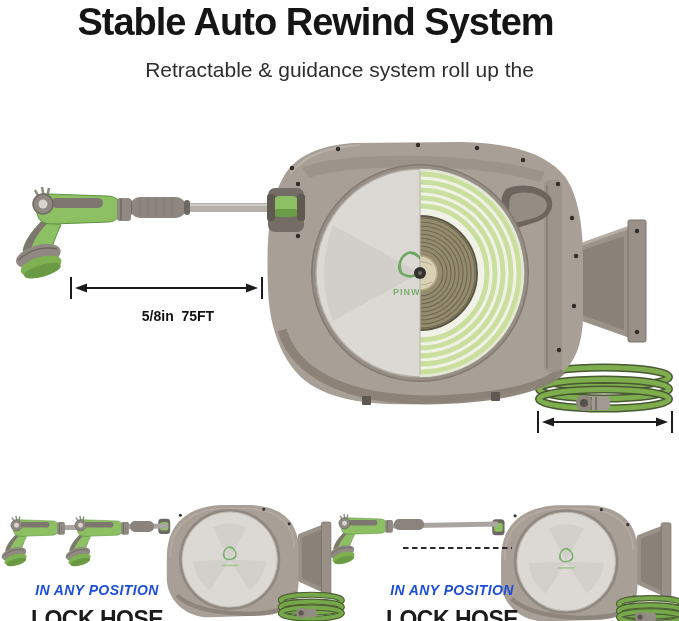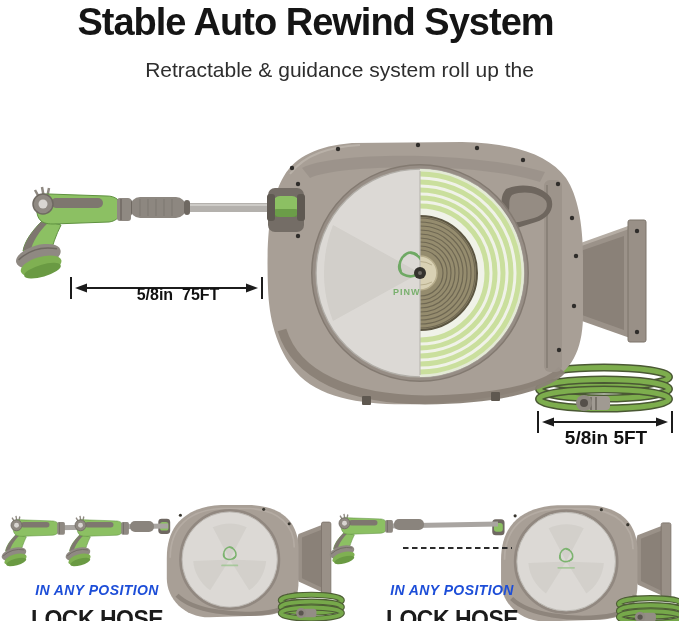--- a/index.html
+++ b/index.html
@@ -14,21 +14,21 @@
     font-family:"Liberation Sans",sans-serif;
   }
   .hdr-sub{
     position:absolute;top:56px;left:0;width:679px;text-align:center;
     font-size:21px;line-height:27px;font-weight:400;color:#2e2e2e;
   }
   .dim-label{
     position:absolute;text-align:center;font-weight:700;color:#111;
     white-space:pre;
   }
-  .dim-75{left:70px;top:286px;width:216px;font-size:16px;}
+  .dim-75{left:70px;top:308px;width:216px;font-size:14px;}
   .dim-5{left:538px;top:427px;width:136px;font-size:19px;}
   .feat-title{
     position:absolute;text-align:center;font-weight:700;color:#1b1b1b;
     font-size:23px;letter-spacing:-0.5px;margin-top:48px;
   }
   .feat-sub{
     position:absolute;text-align:center;font-weight:700;color:#1d4ed8;
     font-size:14px;letter-spacing:0.4px;font-style:italic;
   }
   .f1t{left:29px;top:558px;width:136px;}
@@ -275,20 +275,19 @@
       <line x1="403" y1="548" x2="512" y2="548" stroke="#2b2b2b" stroke-width="2" stroke-dasharray="5.5 3.5"></line>
     </g>
   </svg>
 
   <div class="hdr-title">Stable Auto Rewind System</div>
   <div class="hdr-sub">
     <div>Retractable &amp; guidance system roll up the</div>
   </div>
 
   <div class="dim-label dim-75">5/8in  75FT</div>
-  <div class="dim-label dim-5">5/8in 5FT</div>
 
   <div class="feat-title f1t">LOCK HOSE</div>
   <div class="feat-sub f1s">IN ANY POSITION</div>
   <div class="feat-title f2t">LOCK HOSE</div>
   <div class="feat-sub f2s">IN ANY POSITION</div>
 
 </div>
 
 </body></html>

